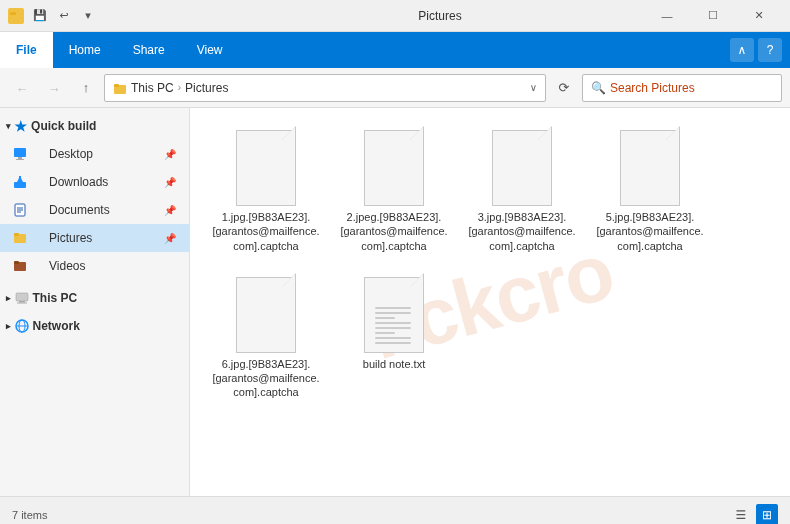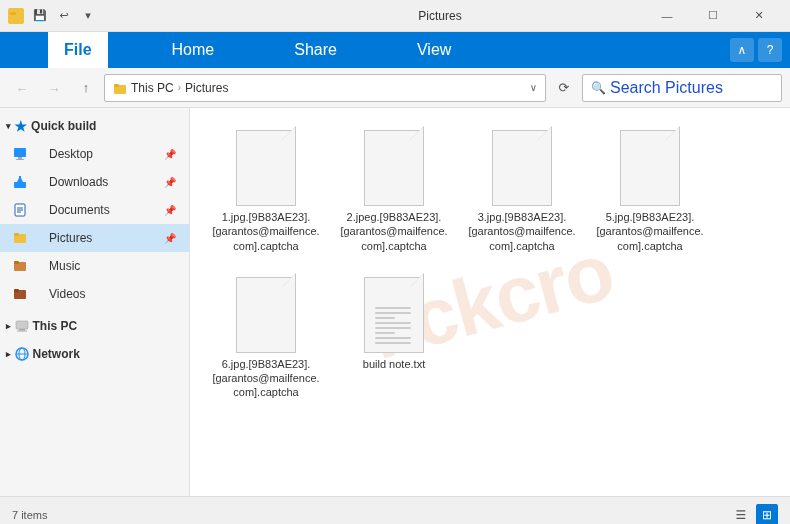--- a/index.html
+++ b/index.html
@@ -32,24 +32,23 @@
       height: 36px;
       background: #0078d7;
       display: flex;
       align-items: stretch;
     }
     .ribbon-tab {
       padding: 0 16px;
       display: flex;
       align-items: center;
       color: #fff;
-      font-size: 16px;
+      font-size: 12px;
       cursor: pointer;
       font-weight: 500;
-      margin-left: 48px;
     }
     .ribbon-tab.active { background: #fff; color: #0078d7; font-weight: 600; }
     .ribbon-right { margin-left: auto; display: flex; align-items: center; padding-right: 8px; gap: 4px; }
     .ribbon-btn { width: 24px; height: 24px; background: rgba(255,255,255,0.2); border-radius: 3px; display: flex; align-items: center; justify-content: center; color: #fff; font-size: 12px; cursor: pointer; }
 
     
     .addressbar-row {
       height: 40px;
       background: #f5f5f5;
       border-bottom: 1px solid #ddd;
@@ -91,21 +90,21 @@
       height: 28px;
       background: #fff;
       border: 1px solid #bbb;
       border-radius: 2px;
       display: flex;
       align-items: center;
       padding: 0 8px;
       gap: 4px;
     }
     .search-icon-sm { color: #888; font-size: 12px; }
-    .search-placeholder { color: #1d4ed8; font-size: 16px; }
+    .search-placeholder { color: #c2410c; font-size: 12px; }
 
     
     .main-area {
       display: flex;
       height: calc(524px - 32px - 36px - 40px - 28px);
       background: #fff;
     }
 
     
     .sidebar {
@@ -365,29 +364,20 @@
             <rect x="1" y="3" width="12" height="9" rx="1" fill="#f0c040"></rect>
             <rect x="1" y="2" width="5" height="3" rx="1" fill="#e8b020"></rect>
           </svg>
       </div>
       <span>Pictures</span>
       <span class="pin">📌</span>
     </div>
     <div class="sidebar-item">
       <div class="s-icon">
         <svg width="14" height="14" viewBox="0 0 14 14">
-            <rect x="1" y="3" width="12" height="9" rx="1" fill="#cd853f"></rect>
-            <rect x="1" y="2" width="5" height="3" rx="1" fill="#b8720f"></rect>
-          </svg>
-      </div>
-      <span>Music</span>
-    </div>
-    <div class="sidebar-item">
-      <div class="s-icon">
-        <svg width="14" height="14" viewBox="0 0 14 14">
             <rect x="1" y="3" width="12" height="9" rx="1" fill="#a0522d"></rect>
             <rect x="1" y="2" width="5" height="3" rx="1" fill="#8b4513"></rect>
           </svg>
       </div>
       <span>Videos</span>
     </div>
     <div class="sidebar-section-header" style="margin-top:4px;">
       <span style="font-size:9px;">▸</span>
       <svg width="14" height="14" viewBox="0 0 14 14">
           <rect x="1" y="2" width="12" height="8" rx="1" fill="#ccc" stroke="#999" stroke-width="0.5"></rect>

